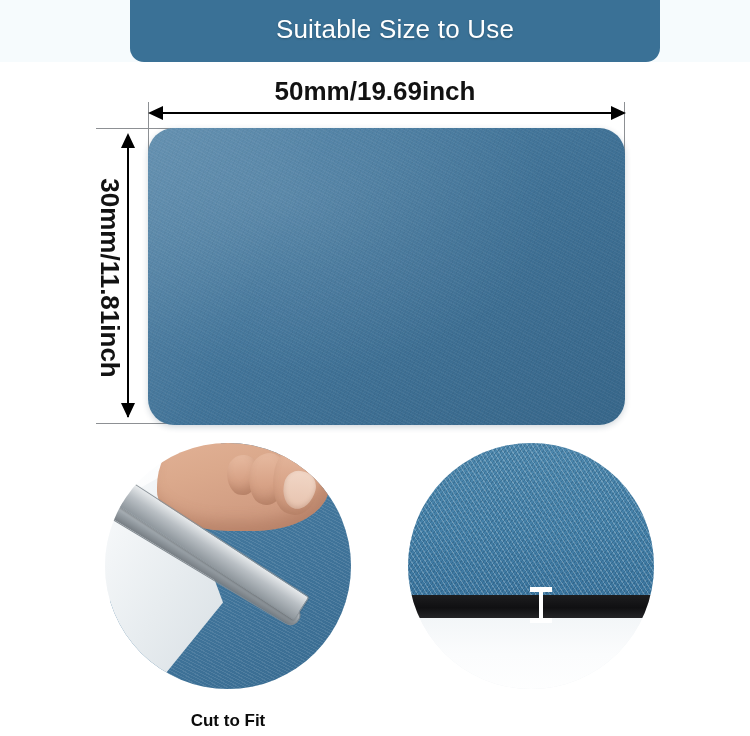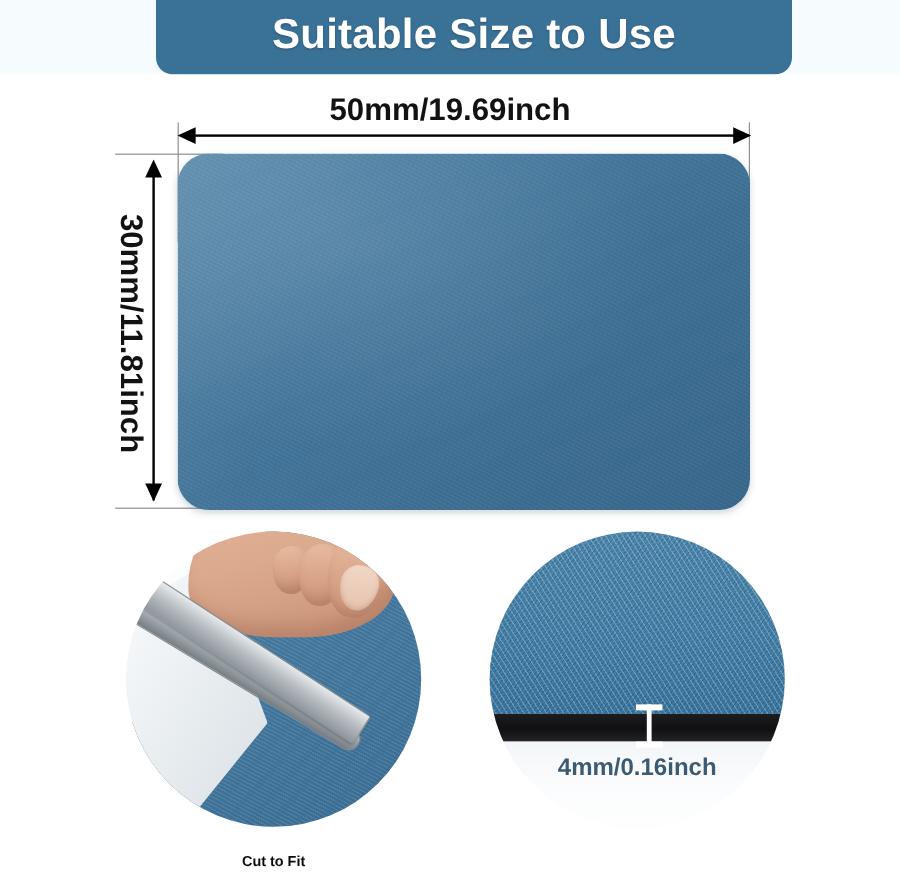--- a/index.html
+++ b/index.html
@@ -30,22 +30,22 @@
     border-bottom-left-radius: 14px;
     border-bottom-right-radius: 14px;
     display: flex;
     align-items: center;
     justify-content: center;
     box-sizing: border-box;
     padding-bottom: 4px;
   }
   #title-text {
     color: #ffffff;
-    font-size: 35px;
-    font-weight: bold;
+    font-size: 26px;
+    font-weight: normal;
     letter-spacing: 0.2px;
     text-shadow: 0 1px 2px rgba(0,0,0,0.25);
     white-space: nowrap;
   }
 
   
   #diagram {
     position: absolute;
     left: 0;
     top: 62px;
@@ -358,21 +358,21 @@
     font-weight: bold;
     color: #3d5a73;
     text-shadow: 0 1px 0 rgba(255,255,255,0.8);
     white-space: nowrap;
   }
 
   
   .caption {
     position: absolute;
     top: 711px;
-    font-size: 12px;
+    font-size: 17px;
     font-weight: bold;
     color: #0b0b0b;
     white-space: nowrap;
     text-align: center;
   }
   #caption-cut     { left: 105px; width: 246px; }
   #caption-thicken { left: 408px; width: 246px; }
 </style>
 </head>
 <body>
@@ -427,20 +427,19 @@
     <div class="circle-photo" id="circle-thicken">
       <div id="thicken-bg"></div>
       <div id="thicken-top"></div>
       <div id="thicken-band"></div>
       <div id="thicken-under"></div>
       <div id="caliper">
         <div id="caliper-cap-top"></div>
         <div id="caliper-bar"></div>
         <div id="caliper-cap-bot"></div>
       </div>
-      <div id="thickness-label">4mm/0.16inch</div>
     </div>
 
   </div>
 
   <div class="caption" id="caption-cut">Cut to Fit</div>
 
 </div>
 
 </body></html>

